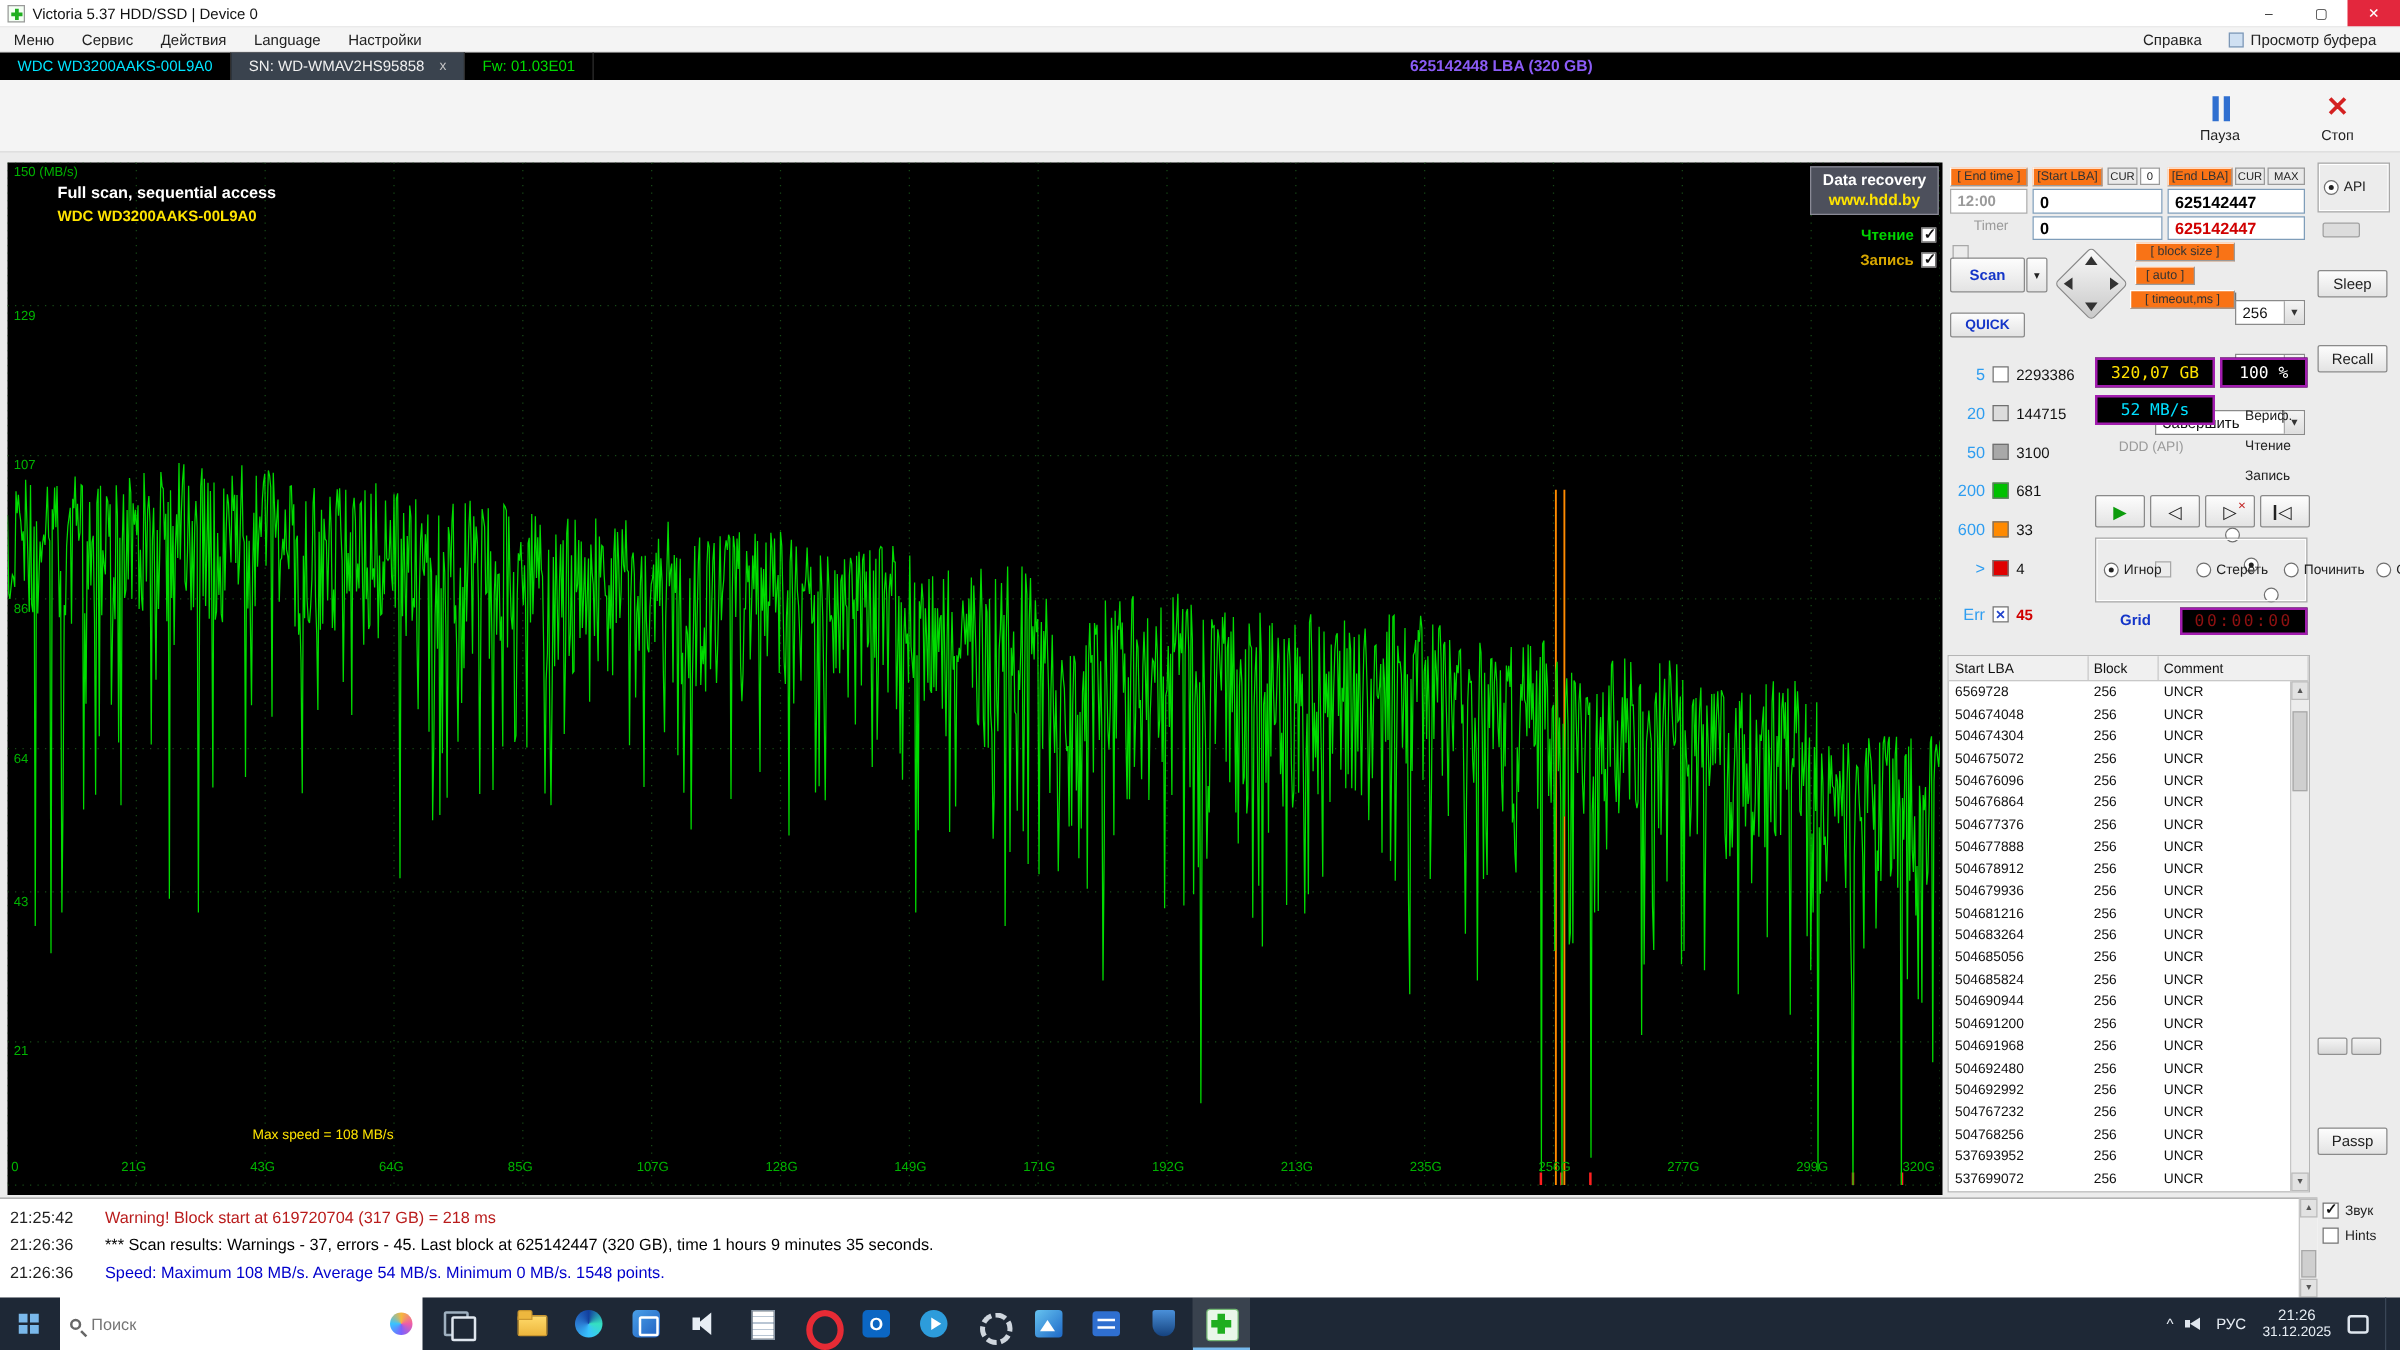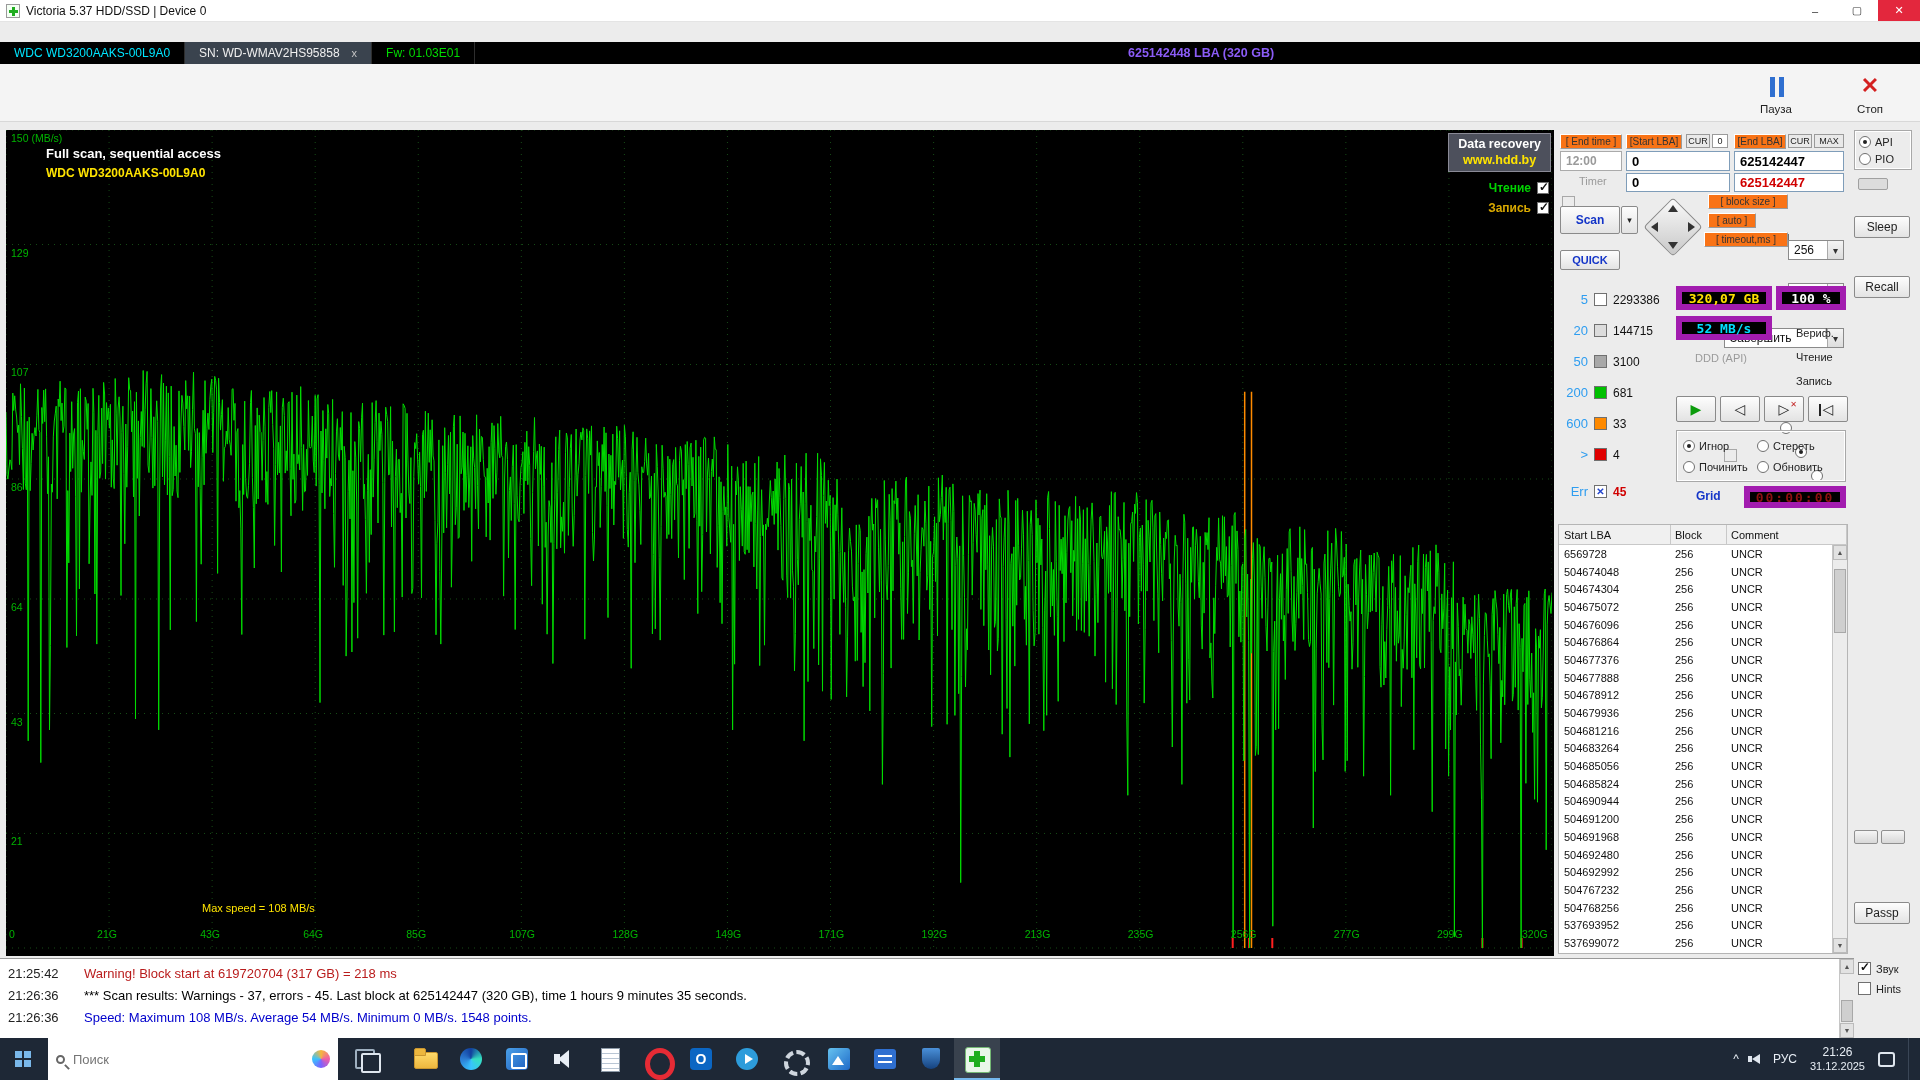--- a/index.html
+++ b/index.html
@@ -80,23 +80,23 @@
 .btn.blue{color:#1435c8;font-weight:bold}
 .chip{font-size:10px;line-height:13px;height:15px;text-align:center;background:#f97316;border:1px solid;border-color:#fff #9a9a9a #9a9a9a #fff;color:#333;white-space:nowrap;overflow:hidden;display:block}
 .minibtn{font-size:9px;line-height:12px;height:14px;text-align:center;background:#e9e9e9;border:1px solid #9a9a9a;color:#222;display:block}
 .minibtn.white{background:#fff}
 .tinput{background:#fff;border:1px solid #7f9db9;font-weight:bold;font-size:13px;display:flex;align-items:center;padding-left:5px;color:#000}
 .tinput.red{color:#d00000}
 .spinbox{background:#fff;border:1px solid #aaa;display:flex;align-items:center;padding-left:5px;position:relative}
 .spinbox .dim{color:#9a9a9a;font-weight:bold;font-size:12px}
 .dropdown{background:#fff;border:1px solid #8a8a8a;font-size:12px;display:flex;align-items:center;padding-left:5px;position:relative}
 .dropdown::after{content:"▾";position:absolute;right:0;top:0;bottom:0;width:15px;background:linear-gradient(#f4f4f4,#ddd);border-left:1px solid #aaa;display:flex;align-items:center;justify-content:center;color:#333;font-size:10px}
-.display{background:#000;border:6px solid #a21caf;box-shadow:inset 1px 1px 3px #000;display:flex;align-items:center;justify-content:center;font-family:"DejaVu Sans Mono",monospace;font-weight:bold}
+.display{background:#000;border:2px solid #a21caf;box-shadow:inset 1px 1px 3px #000;display:flex;align-items:center;justify-content:center;font-family:"DejaVu Sans Mono",monospace;font-weight:normal}
 .drop9::before{content:"▾";font-size:9px}
-.groupbox{border:1px solid #a8a8a8;box-shadow:inset 0 0 0 1px #fff;padding:4px 6px;display:flex;flex-direction:column;justify-content:space-around}
+.groupbox{border:1px solid #a8a8a8;box-shadow:inset 0 0 0 1px #fff;padding:4px 6px;display:flex;flex-direction:row;justify-content:space-around}
 .grow{display:flex;align-items:center;gap:4px}
 .grow .rlabel{width:54px}
 .minirect{background:#dcdcdc;border:1px solid #a0a0a0;border-radius:2px}
 .tinybtn{background:linear-gradient(#f5f5f5,#d8d8d8);border:1px solid #909090;border-radius:2px}
 
 
 .ctrl-panel{position:absolute;left:1558px;top:130px;width:292px;height:826px}
 .sl-row{height:31px;display:flex;align-items:center;gap:6px}
 .sl-num{width:30px;text-align:right;color:#2e9df0;font-size:13px;flex:none}
 .sl-box{width:13px;height:13px;border:1px solid #707070;flex:none;background:#fff}
@@ -201,20 +201,37 @@
   <div class="titlebar">
     <span class="app-icon"></span>
     <span class="title-text">Victoria 5.37 HDD/SSD | Device 0</span>
     <div class="win-btns">
       <span class="wbtn">–</span>
       <span class="wbtn">▢</span>
       <span class="wbtn close">✕</span>
     </div>
   </div>
 
+  <div class="menubar">
+    <div class="menu-left">
+
+    <span class="menu-item">Меню</span>
+        <span class="menu-item">Сервис</span>
+        <span class="menu-item">Действия</span>
+        <span class="menu-item">Language</span>
+        <span class="menu-item">Настройки</span>
+      </div>
+    <div class="menu-right">
+      <span class="menu-item">Справка</span>
+      <span class="menu-item">
+          <i class="buf-icon"></i>
+          <span>Просмотр буфера</span>
+        </span>
+    </div>
+  </div>
 
   <div class="devicebar">
     <div class="dev-tab model">
         <span>WDC WD3200AAKS-00L9A0</span>
       </div>
     <div class="dev-tab serial">
       <span>SN: WD-WMAV2HS95858</span>
       <span class="tab-close">x</span>
     </div>
     <div class="dev-tab fw">

